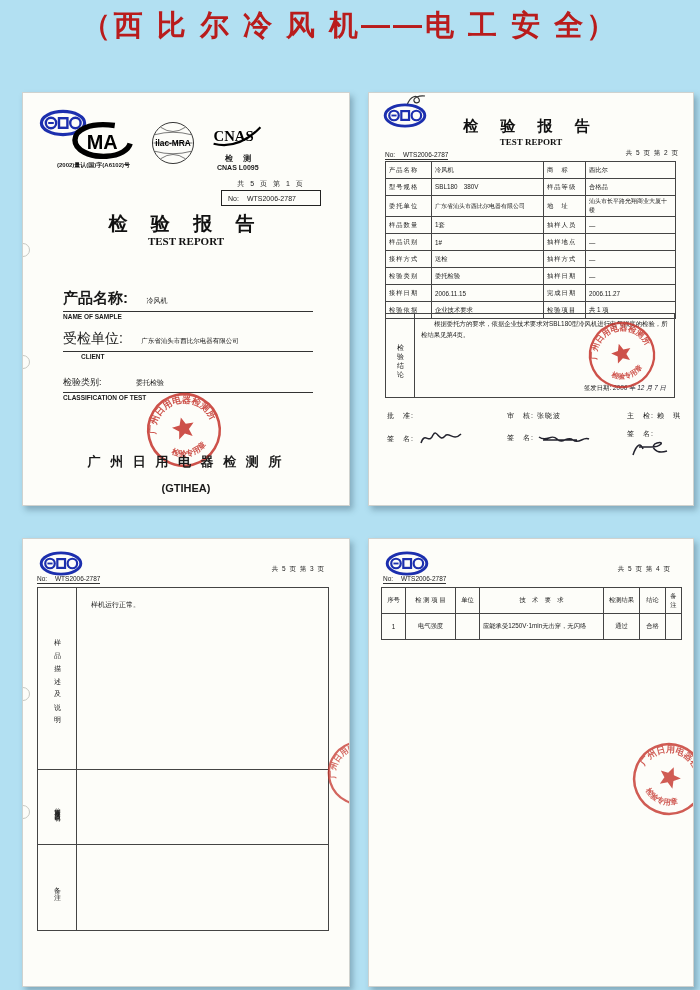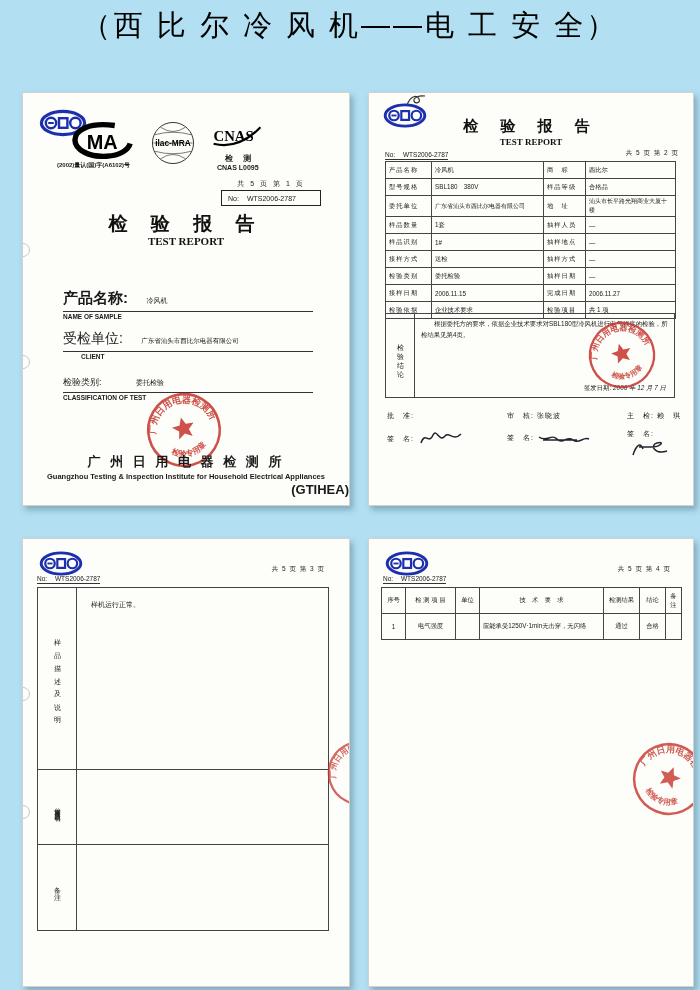--- a/index.html
+++ b/index.html
@@ -1,19 +1,19 @@
 <!DOCTYPE html>
 <html><head>
 <meta charset="utf-8">
 <style>
   html,body{margin:0;padding:0;}
   body{width:700px;height:990px;position:relative;background:#b2e0f2;font-family:"Liberation Sans",sans-serif;color:#1a1a1a;overflow:hidden;}
   .banner{position:absolute;left:0;top:4px;width:700px;text-align:center;}
   .banner-title{font-size:35px;font-weight:bold;letter-spacing:10px;color:#0b0b0b;}
-  .banner-sub{font-size:29px;font-weight:normal;letter-spacing:3px;color:#000000;margin-top:2px;}
+  .banner-sub{font-size:29px;font-weight:bold;letter-spacing:3px;color:#b91c1c;margin-top:2px;}
   .page{position:absolute;background:#fdfdf9;border:1px solid #cfd2cf;box-shadow:3px 4px 6px rgba(40,70,90,.35);overflow:hidden;}
   .abs{position:absolute;}
   .tiny{font-size:7px;}
   .hairline{border-bottom:1px solid #333;}
   .rtitle{font-weight:bold;letter-spacing:9px;color:#111;text-align:center;}
   .rtitle-en{font-family:"Liberation Serif",serif;font-weight:bold;text-align:center;color:#111;}
   table{border-collapse:collapse;table-layout:fixed;}
   .grid td,.grid th{border:1px solid #444;font-weight:normal;padding:1px 3px;overflow:hidden;}
   .lblcell{letter-spacing:1px;}
   .vlab{writing-mode:vertical-rl;text-orientation:upright;display:flex;align-items:center;justify-content:center;}
@@ -98,22 +98,21 @@
       <circle cx="60" cy="60" r="55" fill="none" stroke="#c5342c" stroke-width="4"></circle>
       <path id="p1top" d="M16,62 A44,44 0 1 1 104,62" fill="none"></path>
       <text fill="#c5342c" font-size="14" font-weight="bold"><textPath href="#p1top" startOffset="50%" text-anchor="middle">广州日用电器检测所</textPath></text>
       <polygon points="60,40 64.9,51.5 77.1,52.3 67.7,60.3 70.7,72.2 60,65.6 49.3,72.2 52.3,60.3 42.9,52.3 55.1,51.5" fill="#c5342c"></polygon>
       <path id="p1bot" d="M24,80 A42,42 0 0 0 96,80" fill="none"></path>
       <text fill="#c5342c" font-size="12" font-weight="bold"><textPath href="#p1bot" startOffset="50%" text-anchor="middle">检验专用章</textPath></text>
     </svg>
   </div>
 
   <div class="abs" style="left:0;top:360px;width:326px;text-align:center;font-size:13px;font-weight:bold;letter-spacing:3px;">广 州 日 用 电 器 检 测 所</div>
-  <div class="abs" style="left:6px;top:379px;width:314px;text-align:center;font-size:7.5px;font-weight:bold;">Guangzhou Testing &amp; Inspection Institute for Household Electrical Appliances</div>
-  <div class="abs" style="left:0;top:389px;width:326px;text-align:right;font-size:13px;font-weight:bold;">(GTIHEA)</div>
+  <div class="abs" style="left:0;top:389px;width:326px;text-align:center;font-size:11px;font-weight:bold;">(GTIHEA)</div>
 </div>
 
 <div class="page" style="left:368px;top:92px;width:324px;height:412px;">
   <div class="abs" style="left:36px;top:0px;">
     <svg width="22" height="14" viewBox="0 0 22 14">
         <path d="M2 12 C6 2 12 2 14 6 C16 10 10 11 9 8 C8 5 14 2 20 3" fill="none" stroke="#333" stroke-width="1.2"></path>
       </svg>
   </div>
   <div class="abs" style="left:14px;top:8px;width:44px;height:29px;">
     <svg viewBox="0 0 120 70" width="44" height="29">

